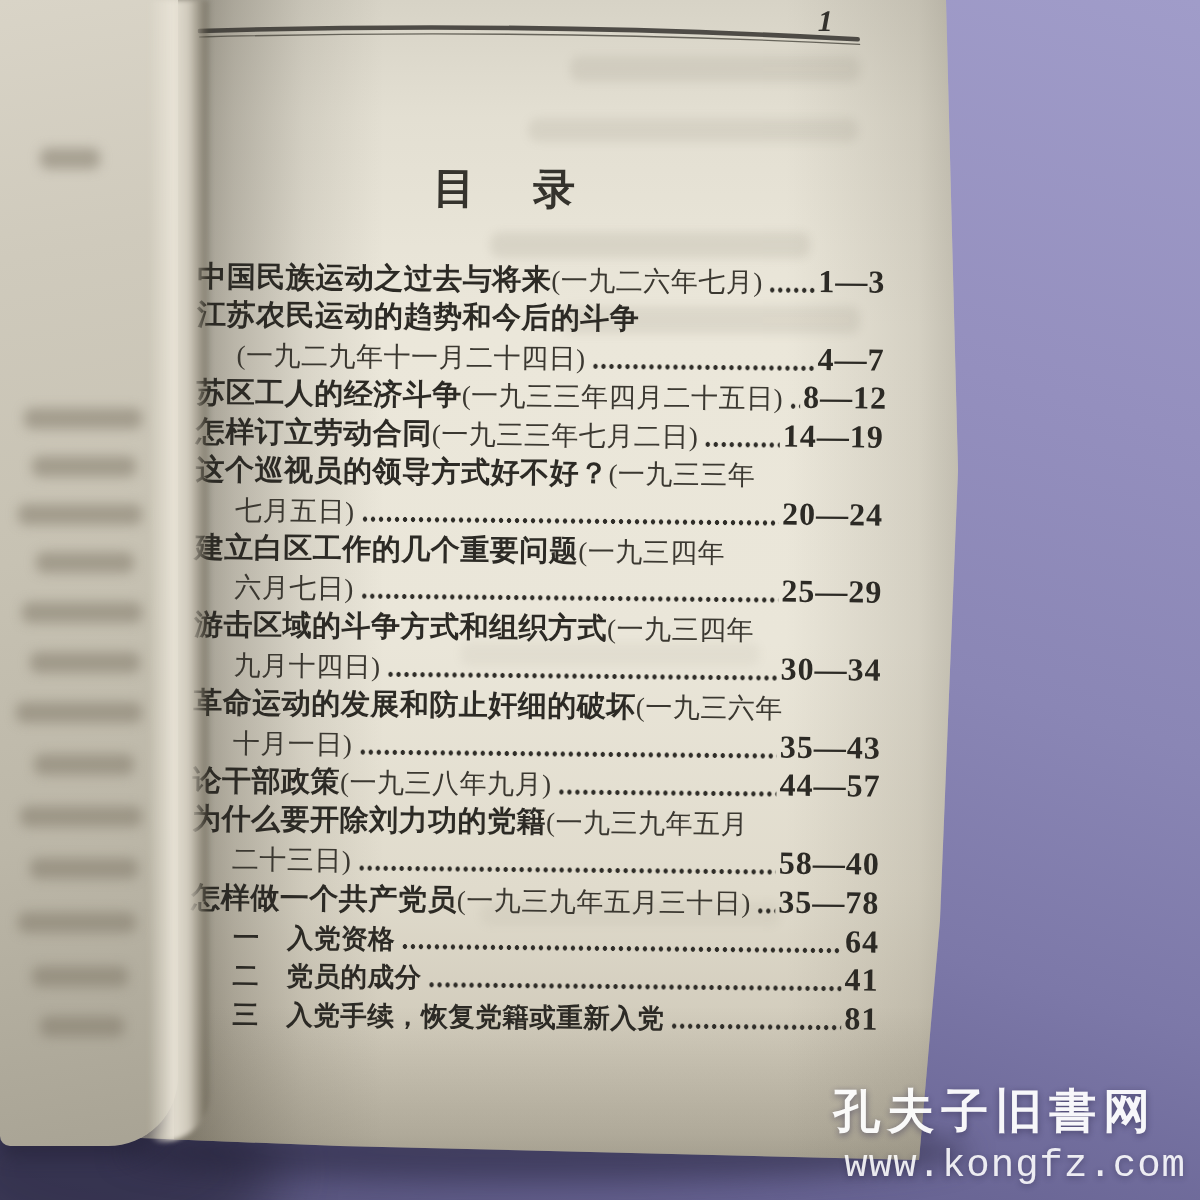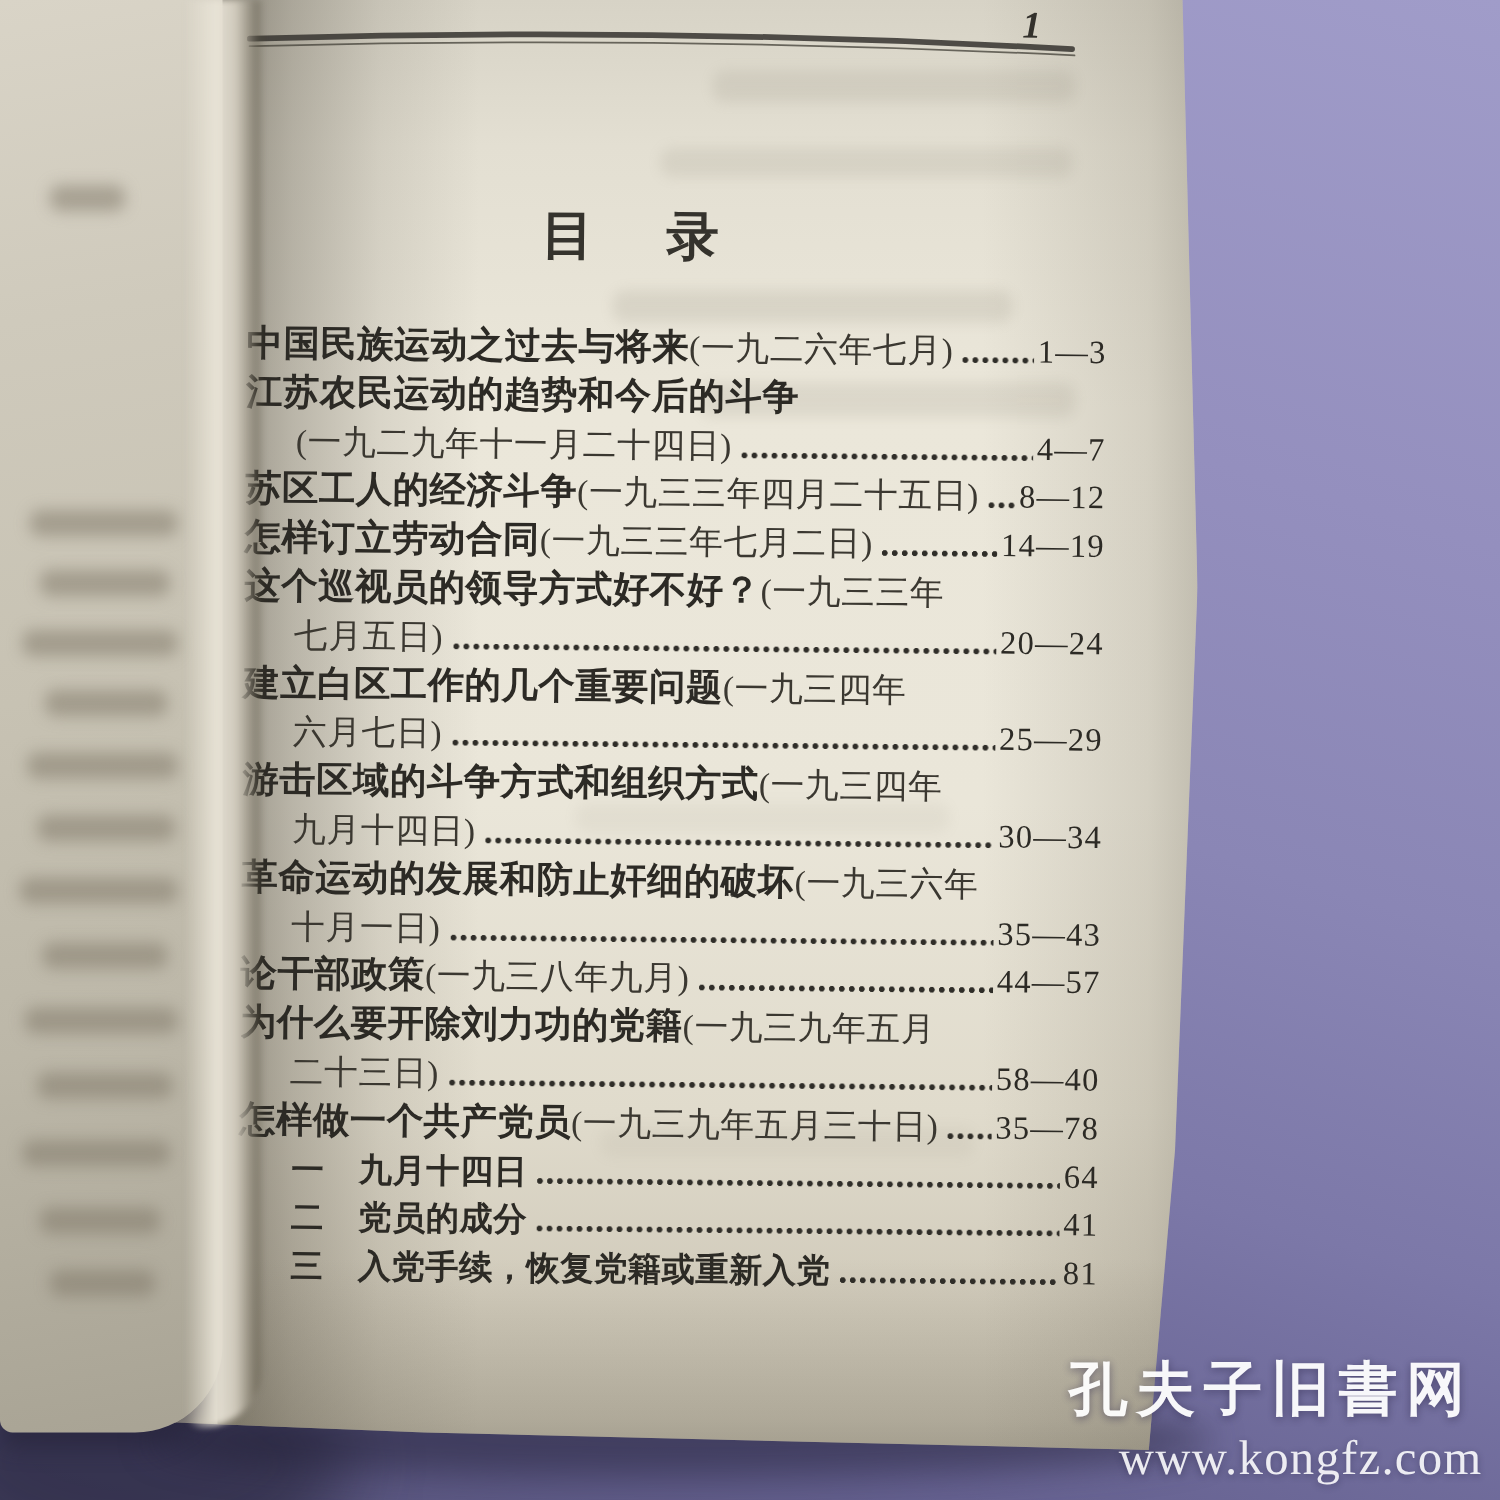--- a/index.html
+++ b/index.html
@@ -58,44 +58,44 @@
   .toc-row .num{font-size:26px;font-weight:700;margin-right:28px;white-space:nowrap;flex-shrink:0;color:#2c2a25;}
   .toc-row.indent1{padding-left:40px;}
   .toc-row.indent2{padding-left:42px;}
   .toc-row.indent2 .t{font-size:26.5px;}
   .leader{
     flex:1 1 0;min-width:10px;height:9px;align-self:baseline;
     background:radial-gradient(circle at 3px 4.5px,#2f2d28 2.05px,rgba(0,0,0,0) 2.6px);
     background-size:8px 9px;background-repeat:repeat-x;
     margin:0 3px 0 7px;transform:translateY(3px);
   }
-  .pg{font-size:26px;font-weight:400;letter-spacing:1px;white-space:nowrap;flex-shrink:0;color:#2c2a25;}
+  .pg{font-size:32px;font-weight:700;letter-spacing:1px;white-space:nowrap;flex-shrink:0;color:#2c2a25;}
   
   .left-page{
     position:absolute;left:0;top:0;width:178px;height:1146px;
     background:linear-gradient(170deg,#d9d4c7 0%,#cfcabc 22%,#c7c2b3 48%,#bcb7a8 72%,#a8a394 100%);
     border-radius:0 0 70px 10px;
     box-shadow:0 12px 18px rgba(30,28,48,.45);
   }
   .ghost-col{position:absolute;left:6px;top:0;width:160px;height:1100px;filter:blur(6px);}
   .ghost-row{background:rgba(125,118,101,.5);height:21px;border-radius:8px;position:absolute;}
   .fore-edge{
     position:absolute;left:148px;top:0;width:62px;height:1142px;
     background:linear-gradient(90deg,rgba(200,194,180,0) 0%,rgba(233,228,215,.95) 42%,rgba(214,208,194,.9) 66%,rgba(92,85,68,.38) 92%,rgba(60,55,45,.12) 100%);
     filter:blur(2.5px);border-radius:0 0 60px 16px;
   }
   
-  .watermark{position:absolute;right:14px;top:1080px;color:#ffffff;}
+  .watermark{position:absolute;right:14px;top:1080px;text-align:center;color:#ffffff;}
   .wm1{
     font-size:47px;font-weight:700;letter-spacing:7px;opacity:.95;
     text-shadow:0 2px 7px rgba(48,44,78,.6);font-family:"DejaVu Serif","Liberation Serif",serif;
   }
   .wm2{
     font-size:39px;font-weight:400;letter-spacing:1px;opacity:.88;margin-top:1px;
-    text-shadow:0 2px 6px rgba(48,44,78,.55);font-family:Liberation Serif, serif;margin-left:40px;
+    text-shadow:0 2px 6px rgba(48,44,78,.55);font-family:Liberation Mono, monospace;margin-left:40px;
   }
 </style>
 </head>
 <body>
 
 <div class="stage">
 
   <div class="bg"></div>
   <div class="bg-corner"></div>
   <div class="book-shadow"></div>
@@ -195,21 +195,21 @@
           <span class="pg">58—40</span>
         </div>
         <div class="toc-row indent0">
           <span class="t">怎样做一个共产党员</span>
           <span class="d">(一九三九年五月三十日)</span>
           <span class="leader"></span>
           <span class="pg">35—78</span>
         </div>
         <div class="toc-row indent2">
           <span class="num">一</span>
-          <span class="t">九月十四日</span>
+          <span class="t">入党资格</span>
           <span class="leader"></span>
           <span class="pg">64</span>
         </div>
         <div class="toc-row indent2">
           <span class="num">二</span>
           <span class="t">党员的成分</span>
           <span class="leader"></span>
           <span class="pg">41</span>
         </div>
         <div class="toc-row indent2">

